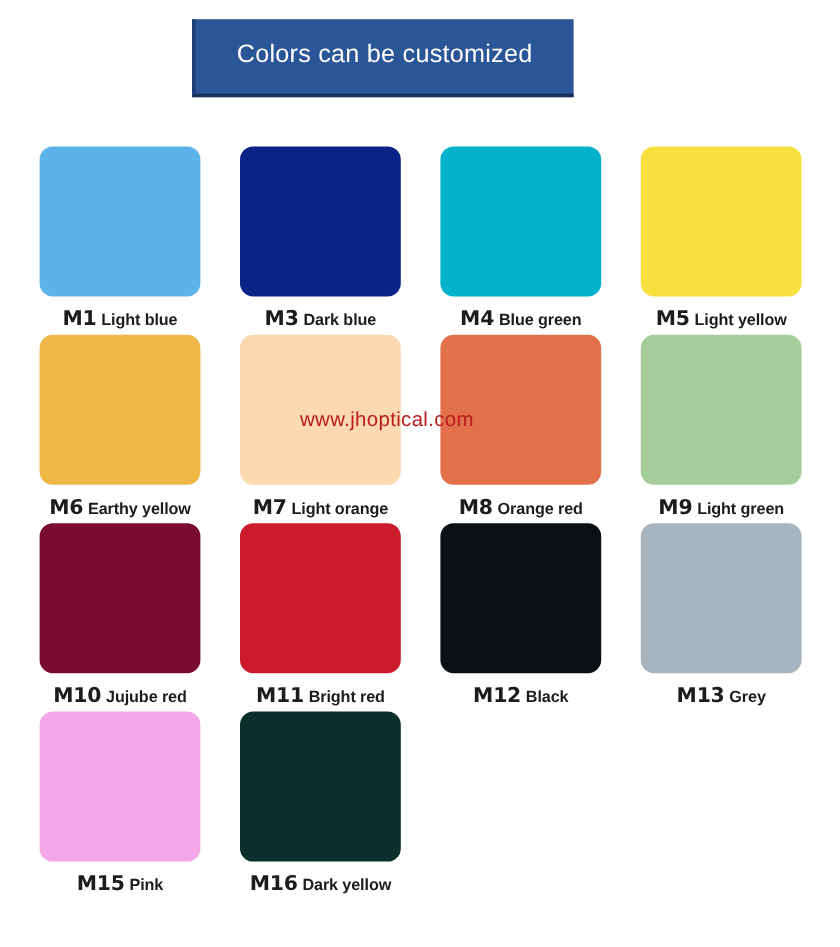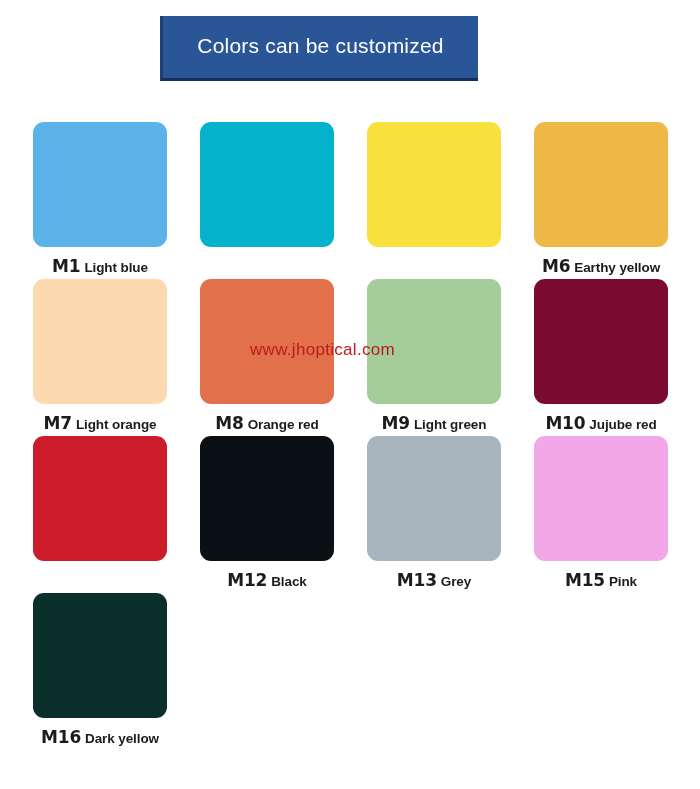--- a/index.html
+++ b/index.html
@@ -118,25 +118,31 @@
   <div class="banner" style="background: rgb(42, 85, 150);">
     <span class="banner-title" style="color: rgb(255, 255, 255);">Colors can be customized</span>
   </div>
 </div>
 
 <div class="grid">
     <div class="cell col-0">
       <div class="swatch" style="background: rgb(92, 179, 234);"></div>
       <div class="caption"><span class="code">M1</span><span class="name">Light blue</span></div>
     </div>
+    <div class="cell col-2">
+      <div class="swatch" style="background: rgb(10, 35, 135);"></div>
+      <div class="caption"><span class="code">M3</span><span class="name">Dark blue</span></div>
+    </div>
     <div class="cell col-3">
       <div class="swatch" style="background: rgb(4, 178, 204);"></div>
+      <div class="caption"><span class="code">M4</span><span class="name">Blue green</span></div>
     </div>
     <div class="cell col-0">
       <div class="swatch" style="background: rgb(248, 225, 62);"></div>
+      <div class="caption"><span class="code">M5</span><span class="name">Light yellow</span></div>
     </div>
     <div class="cell col-1">
       <div class="swatch" style="background: rgb(239, 183, 70);"></div>
       <div class="caption"><span class="code">M6</span><span class="name">Earthy yellow</span></div>
     </div>
     <div class="cell col-2">
       <div class="swatch" style="background: rgb(252, 217, 175);"></div>
       <div class="caption"><span class="code">M7</span><span class="name">Light orange</span></div>
     </div>
     <div class="cell col-3">
@@ -146,20 +152,21 @@
     <div class="cell col-0">
       <div class="swatch" style="background: rgb(165, 205, 153);"></div>
       <div class="caption"><span class="code">M9</span><span class="name">Light green</span></div>
     </div>
     <div class="cell col-1">
       <div class="swatch" style="background: rgb(123, 11, 49);"></div>
       <div class="caption"><span class="code">M10</span><span class="name">Jujube red</span></div>
     </div>
     <div class="cell col-2">
       <div class="swatch" style="background: rgb(204, 28, 44);"></div>
+      <div class="caption"><span class="code">M11</span><span class="name">Bright red</span></div>
     </div>
     <div class="cell col-3">
       <div class="swatch" style="background: rgb(10, 16, 20);"></div>
       <div class="caption"><span class="code">M12</span><span class="name">Black</span></div>
     </div>
     <div class="cell col-0">
       <div class="swatch" style="background: rgb(168, 181, 191);"></div>
       <div class="caption"><span class="code">M13</span><span class="name">Grey</span></div>
     </div>
     <div class="cell col-2">

